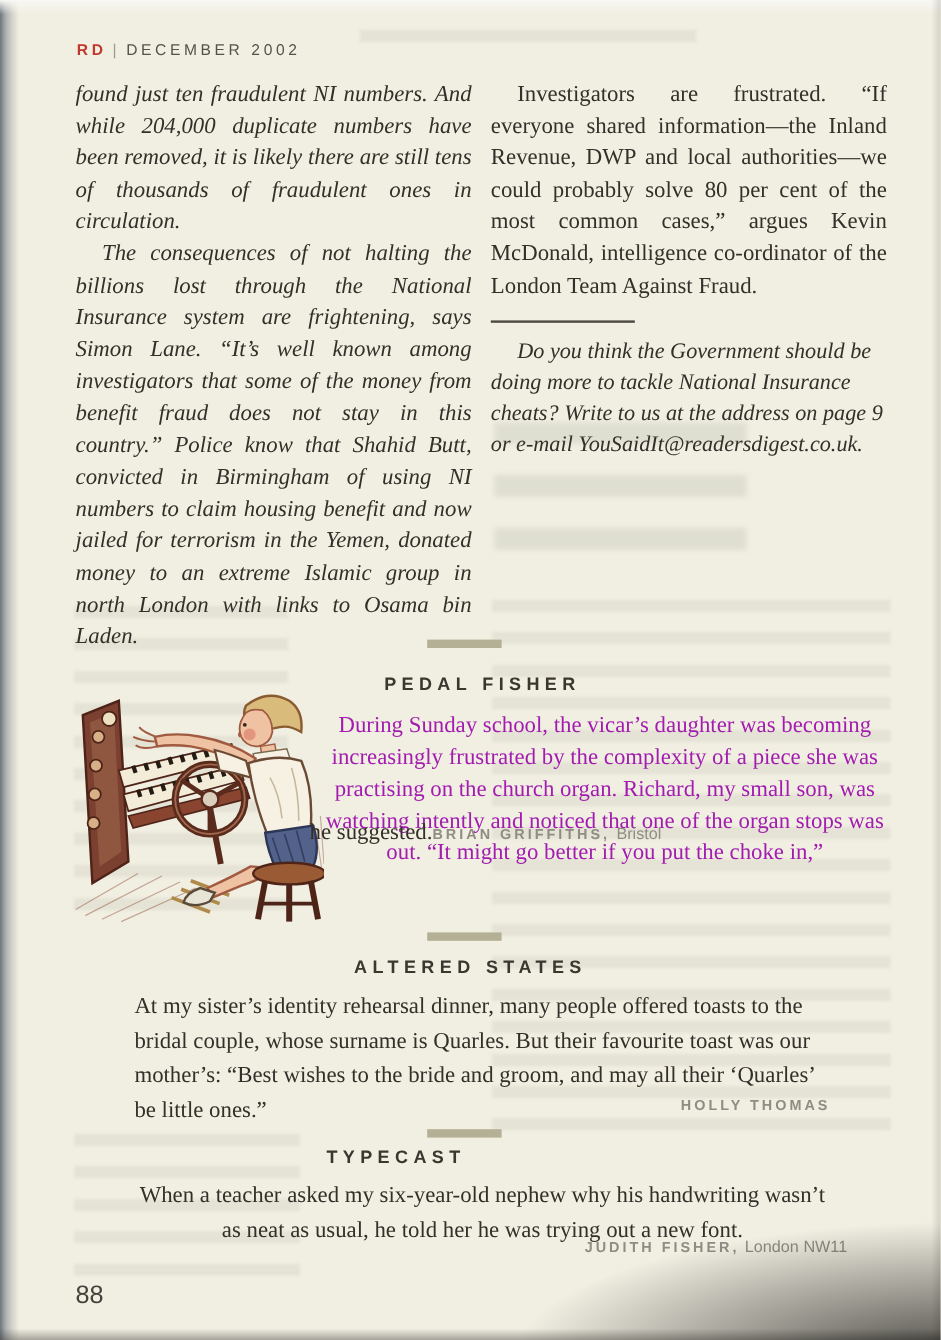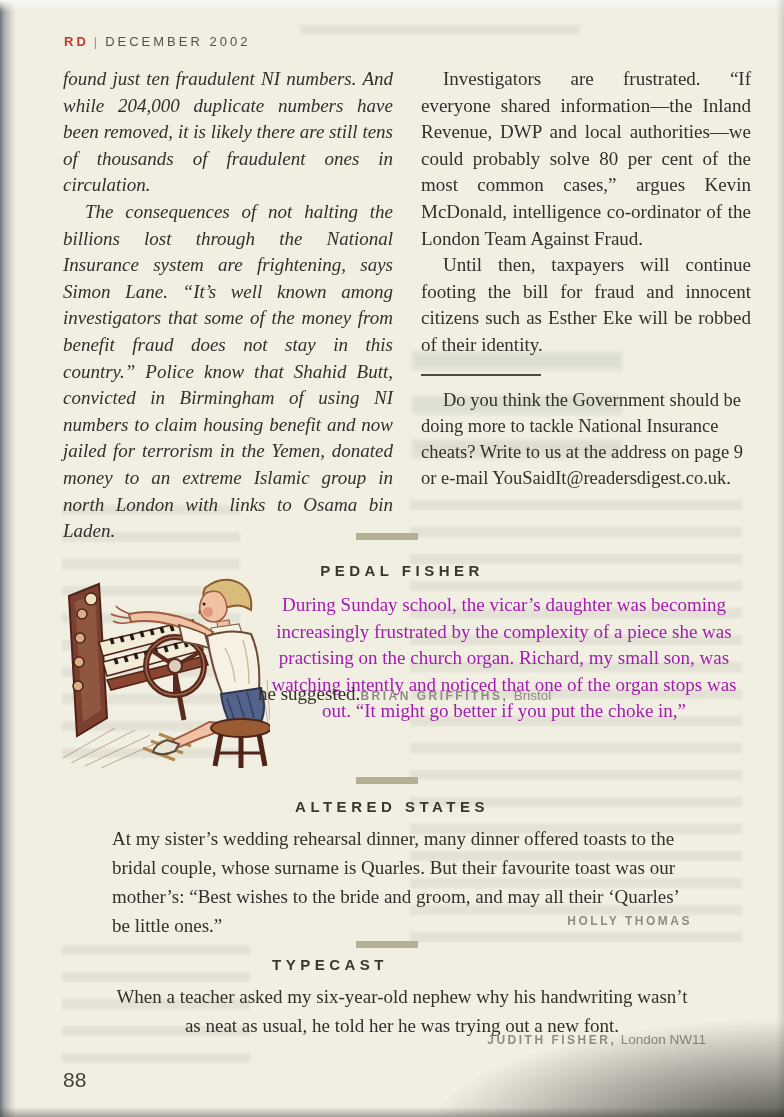--- a/index.html
+++ b/index.html
@@ -30,25 +30,25 @@
   .header{position:absolute;left:64px;top:34px;font-family:"Liberation Sans",sans-serif;
     font-size:13px;letter-spacing:3px;font-weight:700;}
   .header .logo{color:#c0392f;}
   .header .sep{color:#9a978f;font-weight:400;margin:0 5px;}
   .header .date{color:#55524c;font-weight:500;}
 
   
   .col{position:absolute;top:66px;width:330px;font-size:19px;line-height:26.6px;
     color:#33302a;text-align:justify;}
   .col-left{left:63px;font-style:italic;}
-  .col-right{left:421px;}
+  .col-right{left:409px;}
   .col p{margin:0;}
   .indent{text-indent:22px;}
   .note-rule{width:120px;border:none;border-top:2px solid #4c4943;margin:15px 0 11px 0;}
-  .editor-note{text-align:left;font-size:18.5px;line-height:26px;}
+  .editor-note{font-style:italic;text-align:left;font-size:18.5px;line-height:26px;}
 
   
   .dash{position:absolute;width:62px;height:7px;background:#b4b095;left:356px;}
   .dash1{top:533px;}
   .dash2{top:777px;}
   .dash3{top:941px;}
 
   
   .filler-title{margin:0;font-family:"Liberation Sans",sans-serif;font-weight:700;
     font-size:15px;letter-spacing:4.5px;color:#3a372f;}
@@ -90,21 +90,20 @@
     <span class="logo">RD</span><span class="sep">|</span><span class="date">DECEMBER 2002</span>
   </div>
 
   <div class="col col-left">
     <p>found just ten fraudulent NI numbers. And while 204,000 duplicate numbers have been removed, it is likely there are still tens of thousands of fraudulent ones in circulation.</p>
     <p class="indent">The consequences of not halting the billions lost through the National Insurance system are frightening, says Simon Lane. “It’s well known among investigators that some of the money from benefit fraud does not stay in this country.” Police know that Shahid Butt, convicted in Birmingham of using NI numbers to claim housing benefit and now jailed for terrorism in the Yemen, donated money to an extreme Islamic group in north London with links to Osama bin Laden.</p>
   </div>
 
   <div class="col col-right">
     <p class="indent">Investigators are frustrated. “If everyone shared information—the Inland Revenue, DWP and local authorities—we could probably solve 80 per cent of the most common cases,” argues Kevin McDonald, intelligence co-ordinator of the London Team Against Fraud.</p>
-    <p class="indent">Until then, taxpayers will continue footing the bill for fraud and innocent citizens such as Esther Eke will be robbed of their identity.</p>
     <hr class="note-rule">
     <p class="editor-note indent">Do you think the Government should be doing more to tackle National Insurance cheats? Write to us at the address on page 9 or e-mail YouSaidIt@readersdigest.co.uk.</p>
   </div>
 
   <div class="dash dash1"></div>
   <div class="dash dash2"></div>
   <div class="dash dash3"></div>
 
   <svg class="illustration" width="215" height="200" viewBox="0 0 215 200">
     <g stroke="#9a6a52" stroke-width="1" opacity="0.55">
@@ -212,21 +211,21 @@
   <h3 class="filler-title pedal-title">PEDAL FISHER</h3>
   <p class="pedal-body">During Sunday school, the vicar’s daughter was becoming increasingly frustrated by the complexity of a piece she was practising on the church organ. Richard, my small son, was watching intently and noticed that one of the organ stops was out. “It might go better if you put the choke in,”</p>
   <div class="pedal-foot">
     <span>he suggested.</span>
     <span class="attr"><span class="attr-name">BRIAN GRIFFITHS,</span> <span class="attr-loc">Bristol</span></span>
   </div>
 
   <section class="section-altered">
     <h3 class="filler-title">ALTERED STATES</h3>
     <div class="filler-body">
-      <span>At my sister’s wedding rehearsal dinner, many dinner offered toasts to the bridal couple, whose surname is Quarles. But their favourite toast was our mother’s: “Best wishes to the bride and groom, and may all their ‘Quarles’ be little ones.”</span>
+      <span>At my sister’s identity rehearsal dinner, many people offered toasts to the bridal couple, whose surname is Quarles. But their favourite toast was our mother’s: “Best wishes to the bride and groom, and may all their ‘Quarles’ be little ones.”</span>
       <span class="attr attr-float"><span class="attr-name">HOLLY THOMAS</span></span>
     </div>
   </section>
 
   <section class="section-typecast">
     <h3 class="filler-title">TYPECAST</h3>
     <div class="filler-body centered">
       <span>When a teacher asked my six-year-old nephew why his handwriting wasn’t as neat as usual, he told her he was trying out a new font.</span>
     </div>
   </section>

